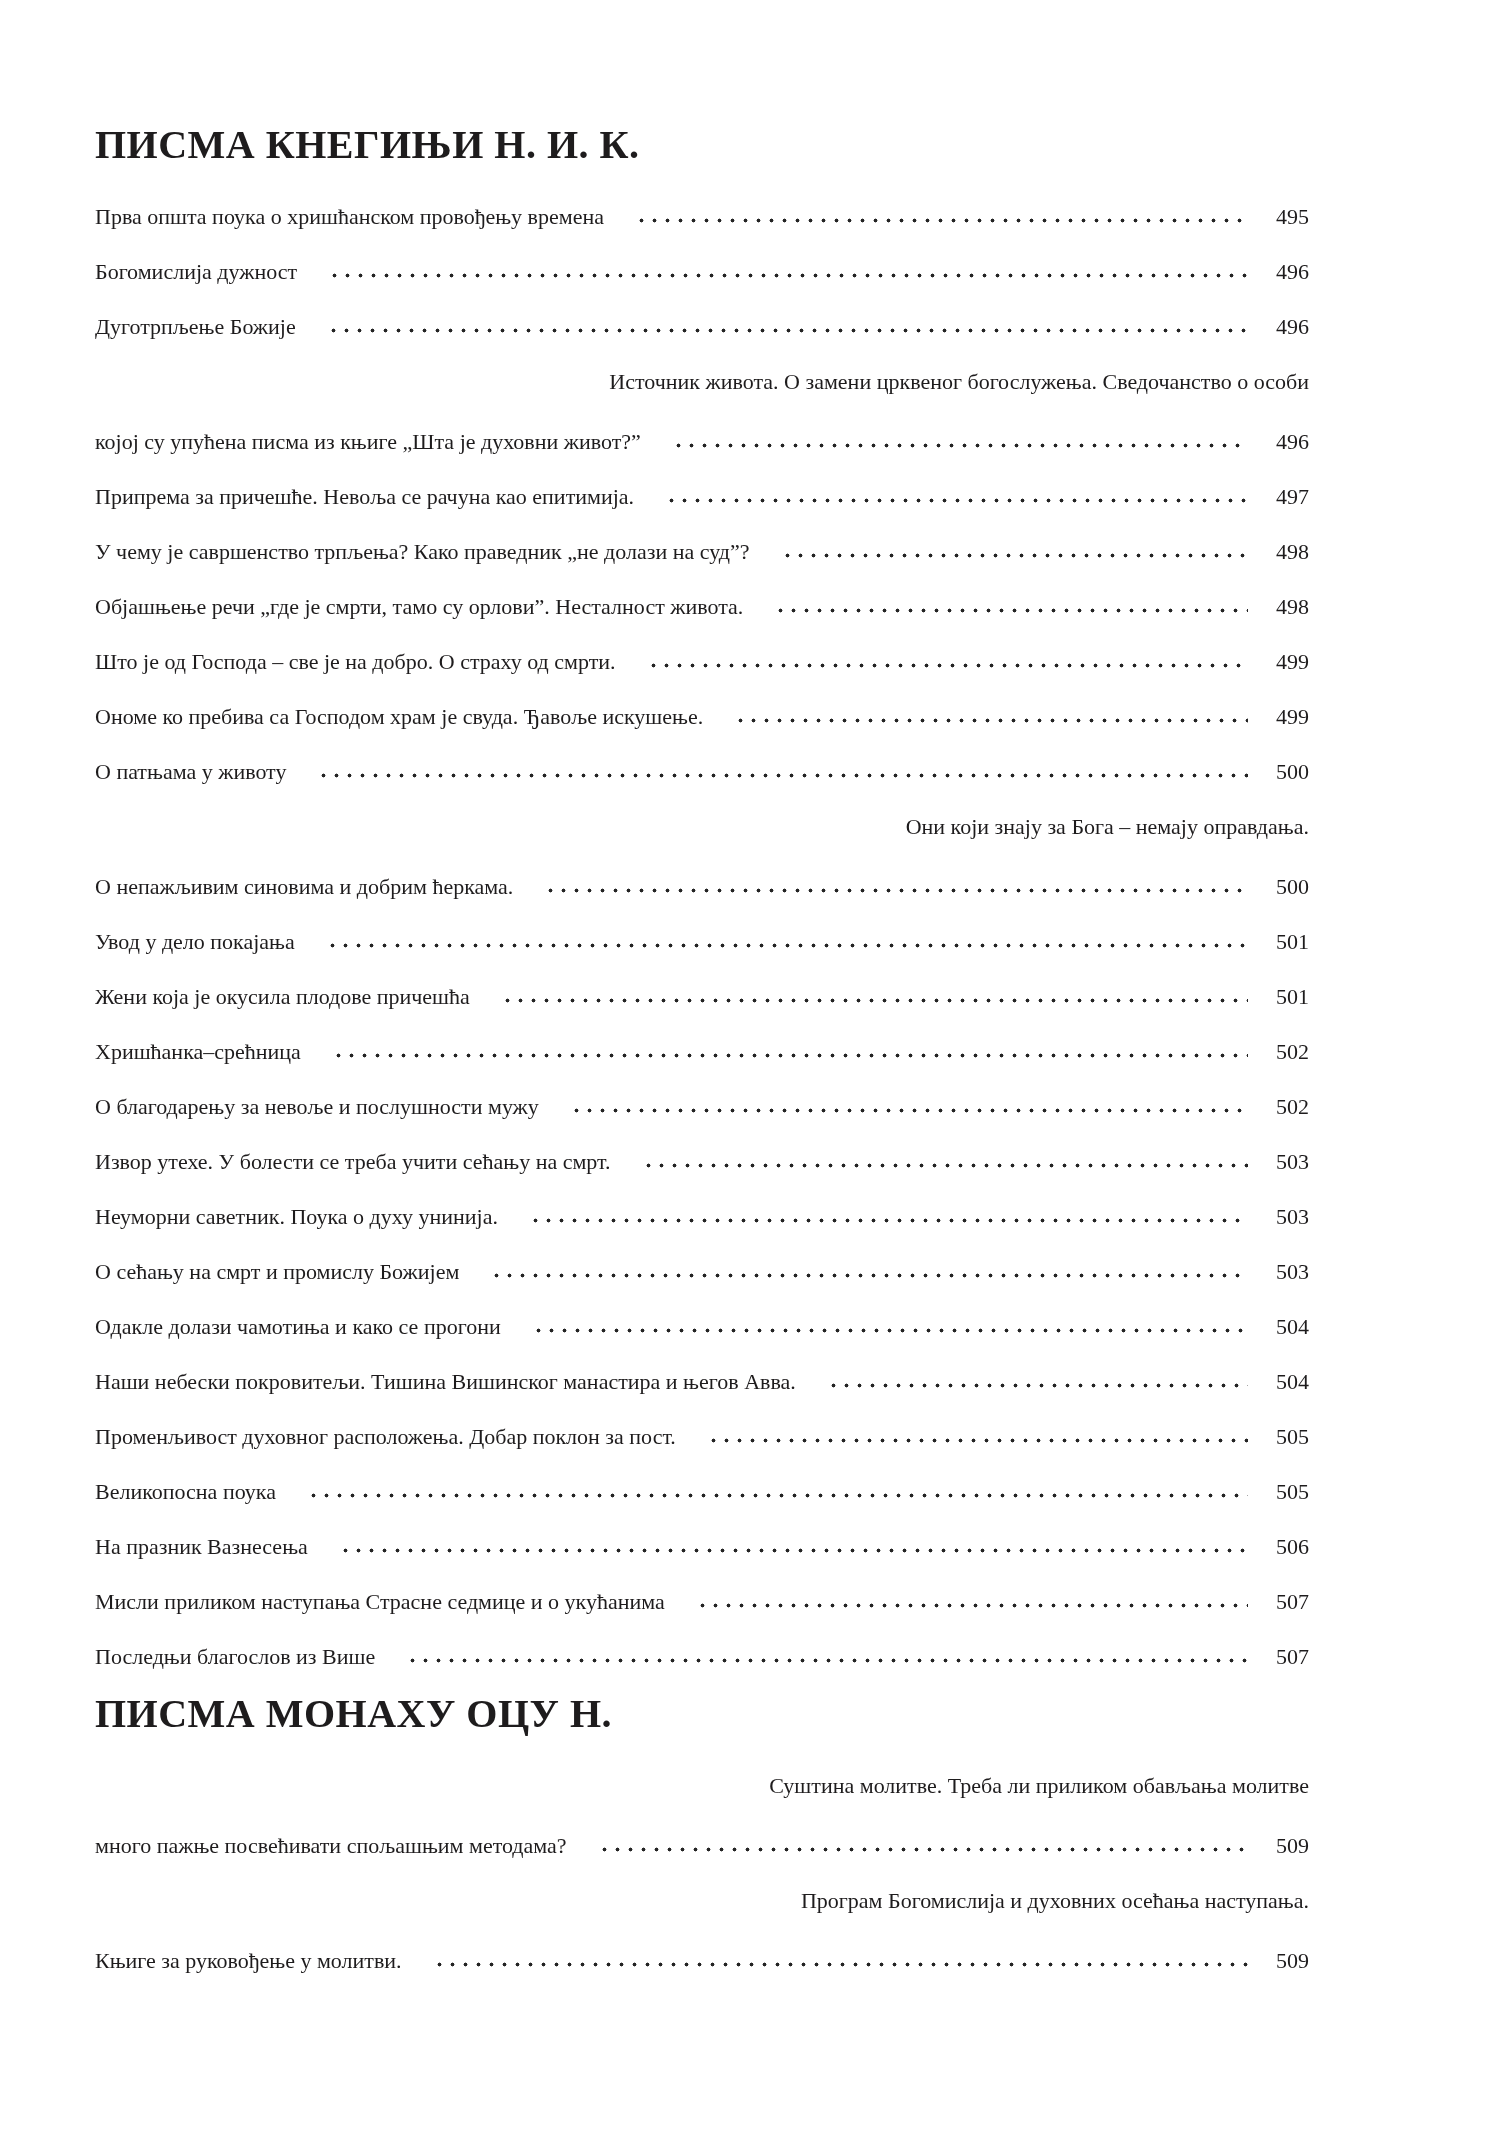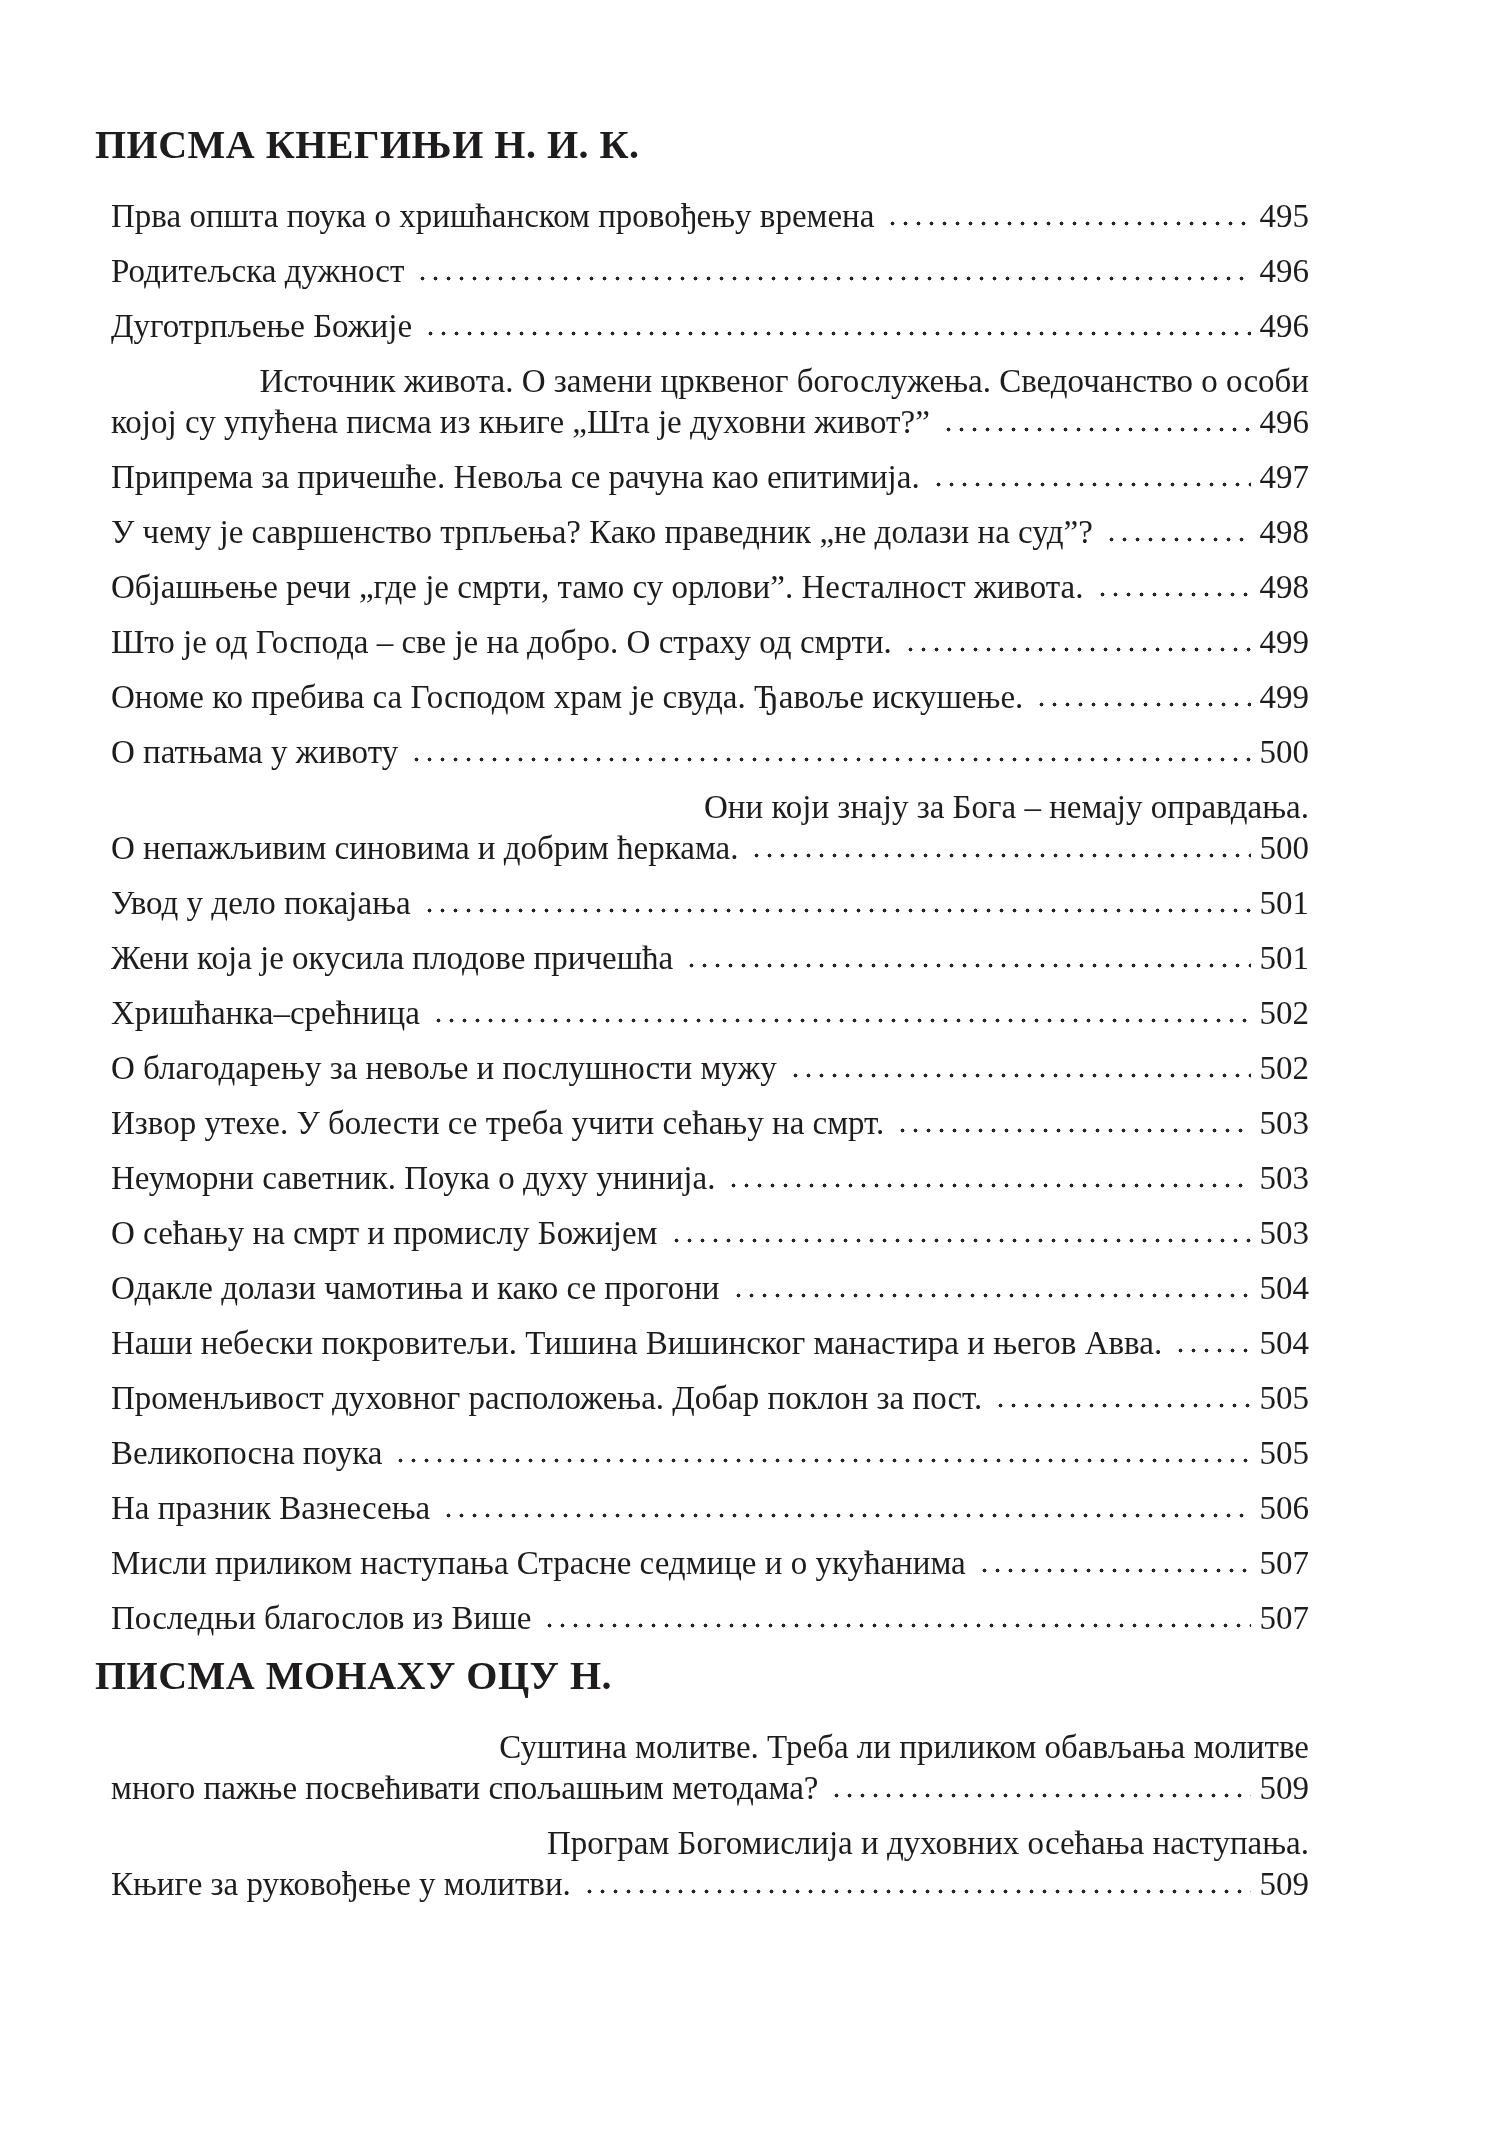--- a/index.html
+++ b/index.html
@@ -24,23 +24,24 @@
     font-weight: bold;
     letter-spacing: 0.5px;
     margin: 0 0 28px 0;
   }
   .toc-section + .toc-section .section-title { }
   .entries { }
   .toc-entry {
     display: flex;
     flex-wrap: wrap;
     align-items: baseline;
-    font-size: 33px;
+    font-size: 22px;
     line-height: 41px;
-    margin: 0 0 14px 16px;
+    margin: 0 0 14px 0;
+    gap: 19px;
   }
   .line-full { width: 100%; text-align: right; }
   .line-last { }
   .leader {
     flex: 1 1 36px;
     min-width: 36px;
     height: 7px;
     margin: 0 9px 0 10px;
     align-self: baseline;
     background-image: radial-gradient(circle, #242424 1.7px, rgba(255,255,255,0) 2.2px);
@@ -58,21 +59,21 @@
   <section class="toc-section">
     <h2 class="section-title">ПИСМА КНЕГИЊИ Н. И. К.</h2>
     <div class="entries">
   <div class="toc-entry">
     <span class="line-last">Прва општа поука о хришћанском провођењу времена</span>
     <span class="leader"></span>
     <span class="pagenum">495</span>
   </div>
 
   <div class="toc-entry">
-    <span class="line-last">Родитељска дужност</span>
+    <span class="line-last">Богомислија дужност</span>
     <span class="leader"></span>
     <span class="pagenum">496</span>
   </div>
 
   <div class="toc-entry">
     <span class="line-last">Дуготрпљење Божије</span>
     <span class="leader"></span>
     <span class="pagenum">496</span>
   </div>
 

